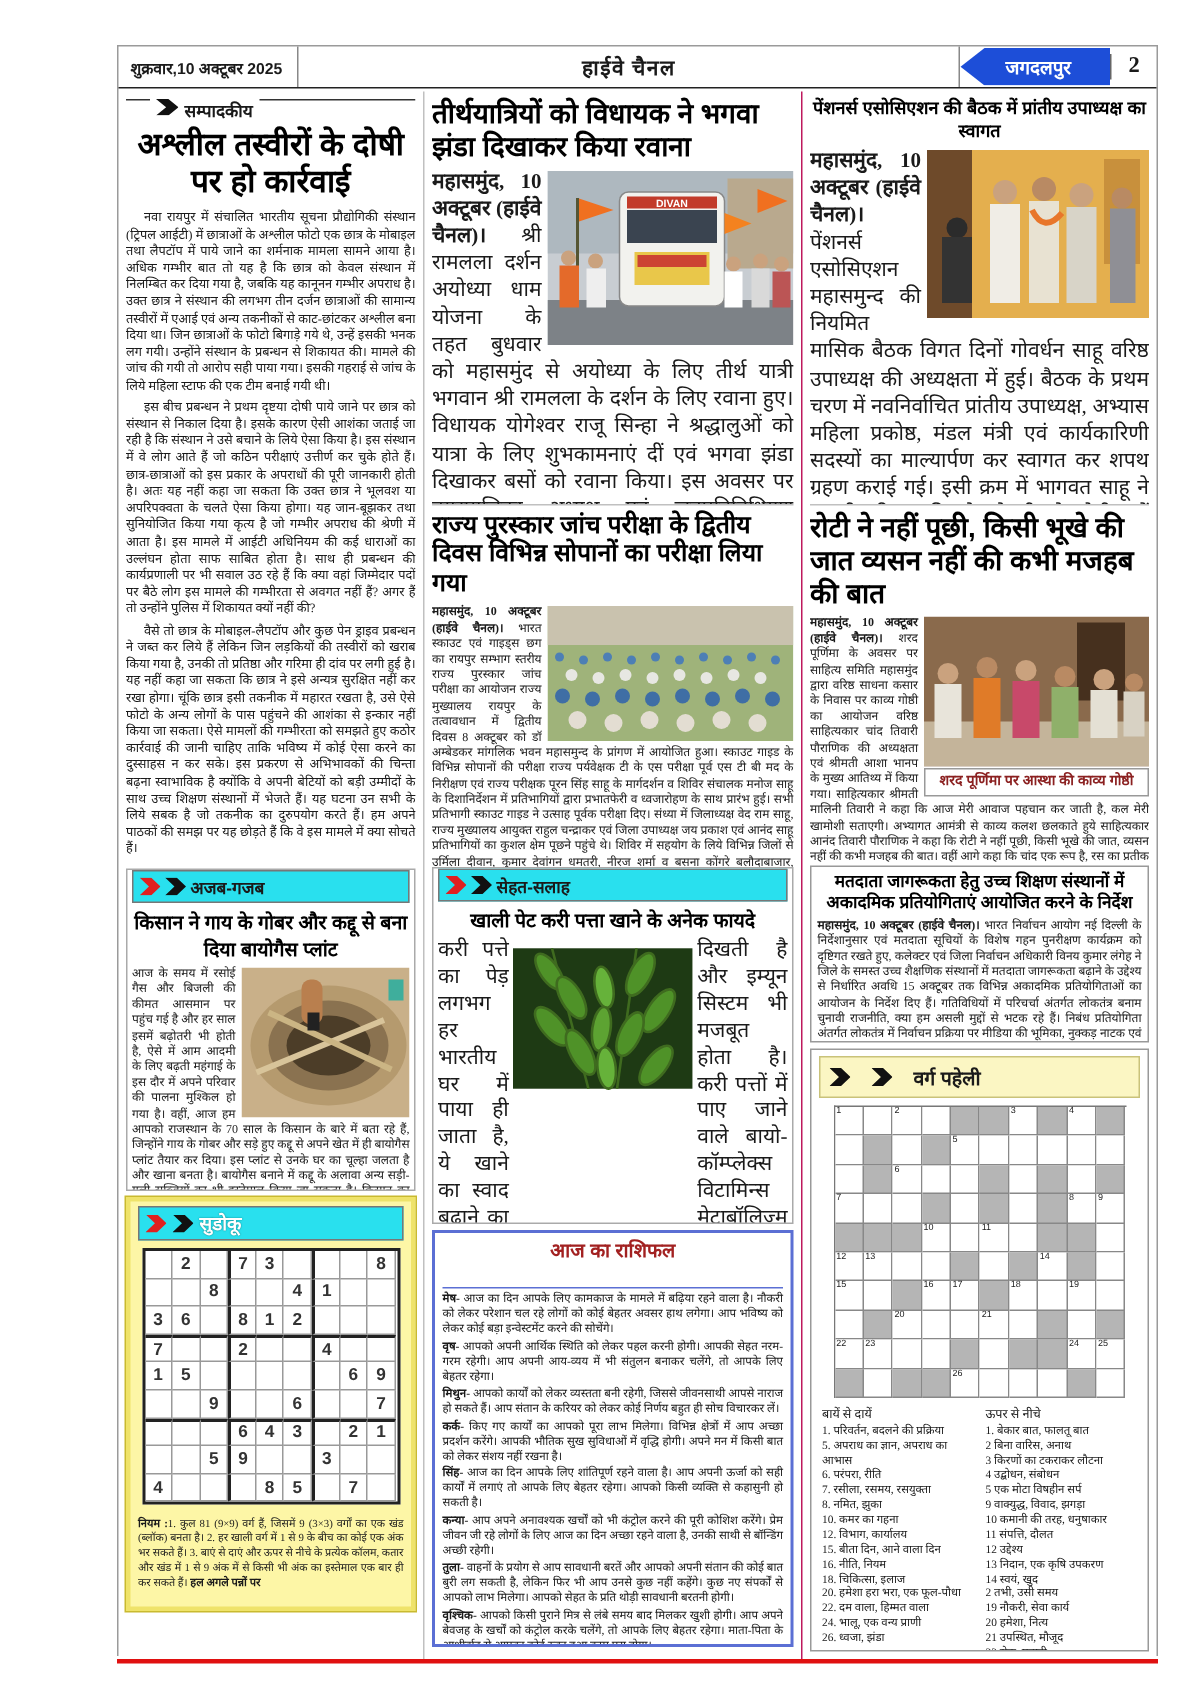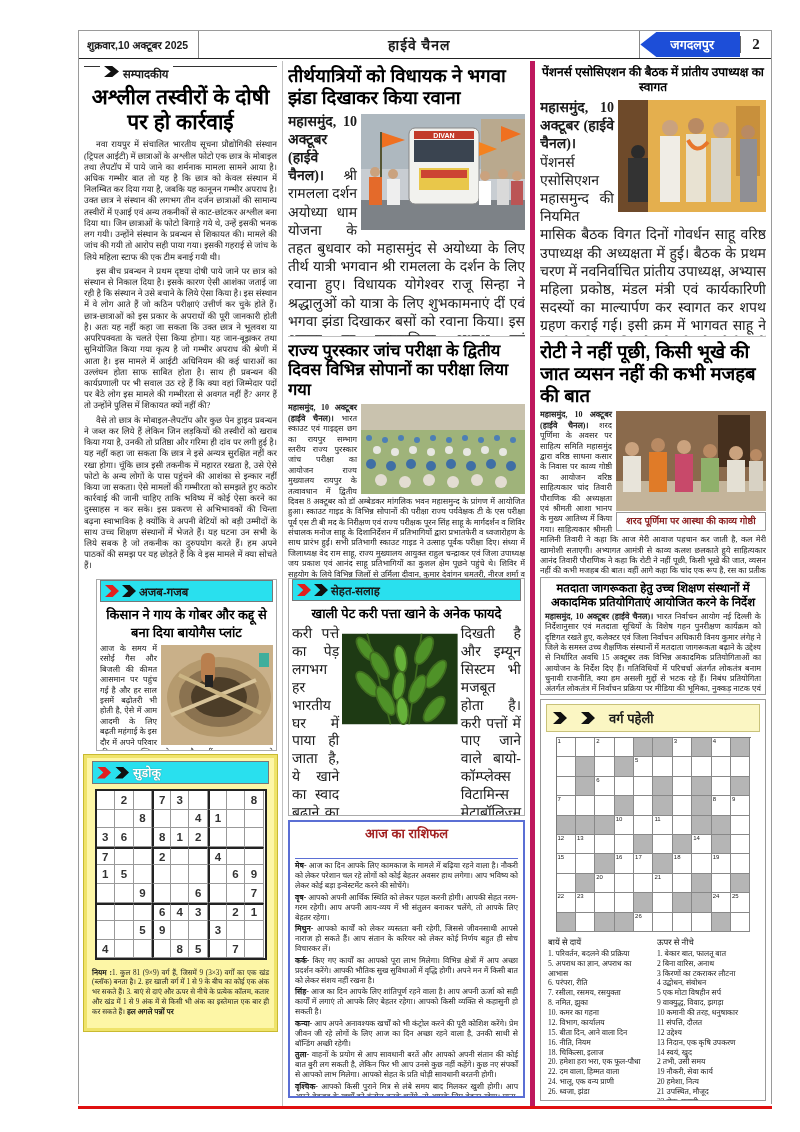--- a/index.html
+++ b/index.html
@@ -12,21 +12,21 @@
   .mast .date{display:flex;align-items:center;padding:0 10px 0 8px;font-weight:bold;font-size:10.5px;border-right:1px solid #888;font-family:"Liberation Sans",sans-serif;}
   .mast .title{flex:1;display:flex;align-items:center;justify-content:center;font-weight:bold;font-size:14px;letter-spacing:1px;}
   .mast .badgewrap{display:flex;align-items:center;border-left:1px solid #888;}
   .badge{background:#1d4ed8;color:#fff;font-family:"Liberation Sans",sans-serif;font-weight:bold;font-size:12.5px;
          padding:4px 26px 4px 30px;clip-path:polygon(16px 0,100% 0,100% 100%,16px 100%,0 50%);}
   .pagenum{width:30px;text-align:center;font-weight:bold;font-size:15px;border-left:1px solid #666;}
   
   .content{display:flex;height:1045px;padding:2px 0 0 0;}
   .col{box-sizing:border-box;padding:3px 5px;overflow:hidden;}
   .col1{width:204px;border-right:1px solid #c0c0c0;}
-  .col2{width:252px;border-right:5px solid #be185d;}
+  .col2{width:252px;border-right:1px solid #be185d;}
   .col3{flex:1;}
   .block{overflow:hidden;box-sizing:border-box;}
   .body-text{font-size:14px;line-height:1.3;text-align:justify;margin:2px 0;}
   .dl{font-weight:bold;}
   h1,h2,h3{font-family:"Liberation Sans","DejaVu Sans",sans-serif;margin:0;color:#000;}
   
   .editorial{height:512px;}
   .ed-head{display:flex;gap:4px;margin:2px 0 3px 0;}
   .dash{height:1px;background:#333;flex:0 0 16px;}
   .dash.long{flex:1;}
@@ -45,21 +45,21 @@
   .tirth{height:272px;}
   .rajya{height:242px;}
   .pension{height:272px;}
   .roti{height:240px;}
   
   .cyanbar{display:flex;align-items:center;gap:3px;background:#29e0ee;border:1px solid #777;padding:2px 4px;height:16px;}
   .chev{width:14px;height:12px;clip-path:polygon(0 0,55% 0,100% 50%,55% 100%,0 100%,45% 50%);}
   .chev.red{background:#e02020;}
   .chev.blk{background:#111;}
   .cyanbar .t{font-weight:bold;font-size:11.5px;font-family:"Liberation Sans",sans-serif;}
-  .ajab-box{height:172px;border:1px solid #aaa;margin-top:3px;padding:0 3px;margin-left:12px;}
+  .ajab-box{height:215px;border:1px solid #aaa;margin-top:3px;padding:0 3px;}
   .sehat-box{height:238px;border:1px solid #aaa;padding:0 3px;}
   .box-headline{font-size:13px;text-align:center;margin:3px 0;}
   .sehat-row{display:flex;gap:3px;}
   .side-text{flex:1;font-size:14px;line-height:1.28;text-align:justify;}
   
   .matdata{height:118px;border:1px solid #999;margin-top:1px;padding:2px 4px;}
   .matdata h3{font-size:11.5px;text-align:center;line-height:1.25;margin:1px 0 2px 0;}
   .matdata .body-text{font-size:8px;}
   
   .cross-box{height:402px;border:1px solid #999;margin-top:4px;padding:4px 5px;box-sizing:border-box;}

